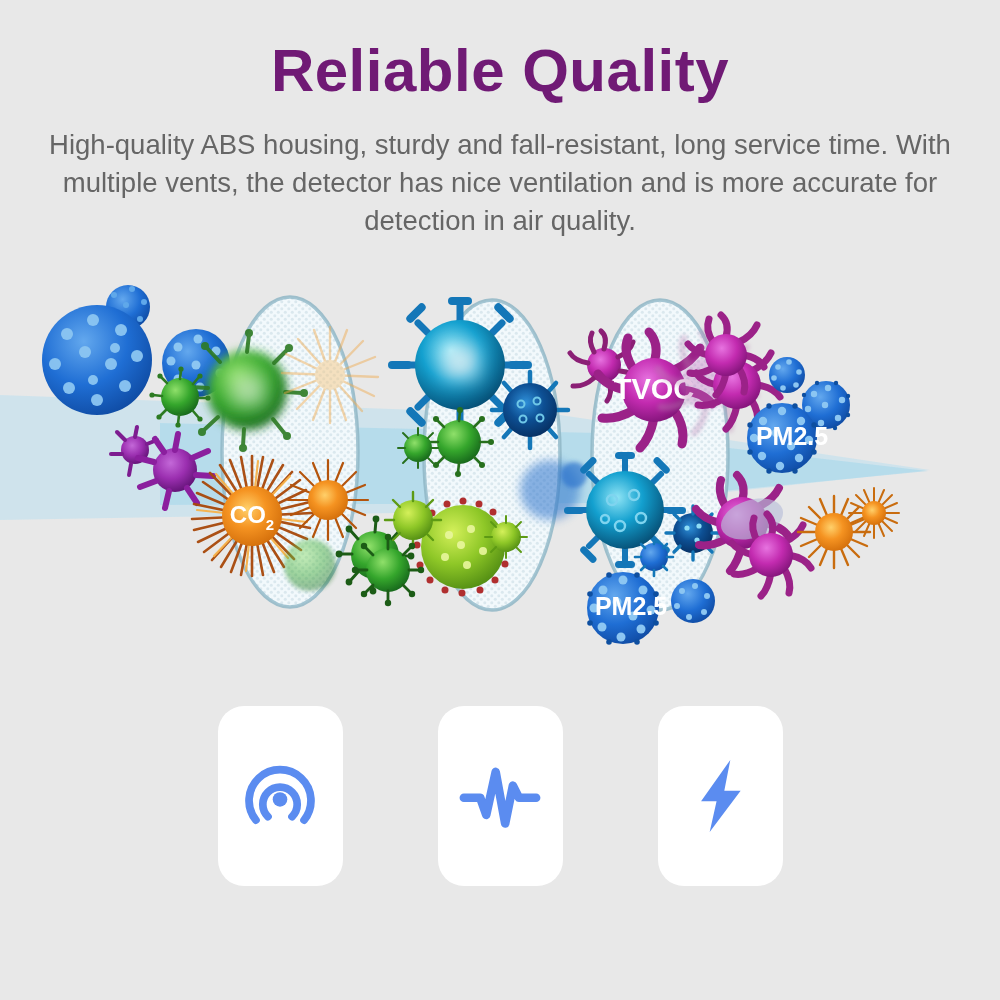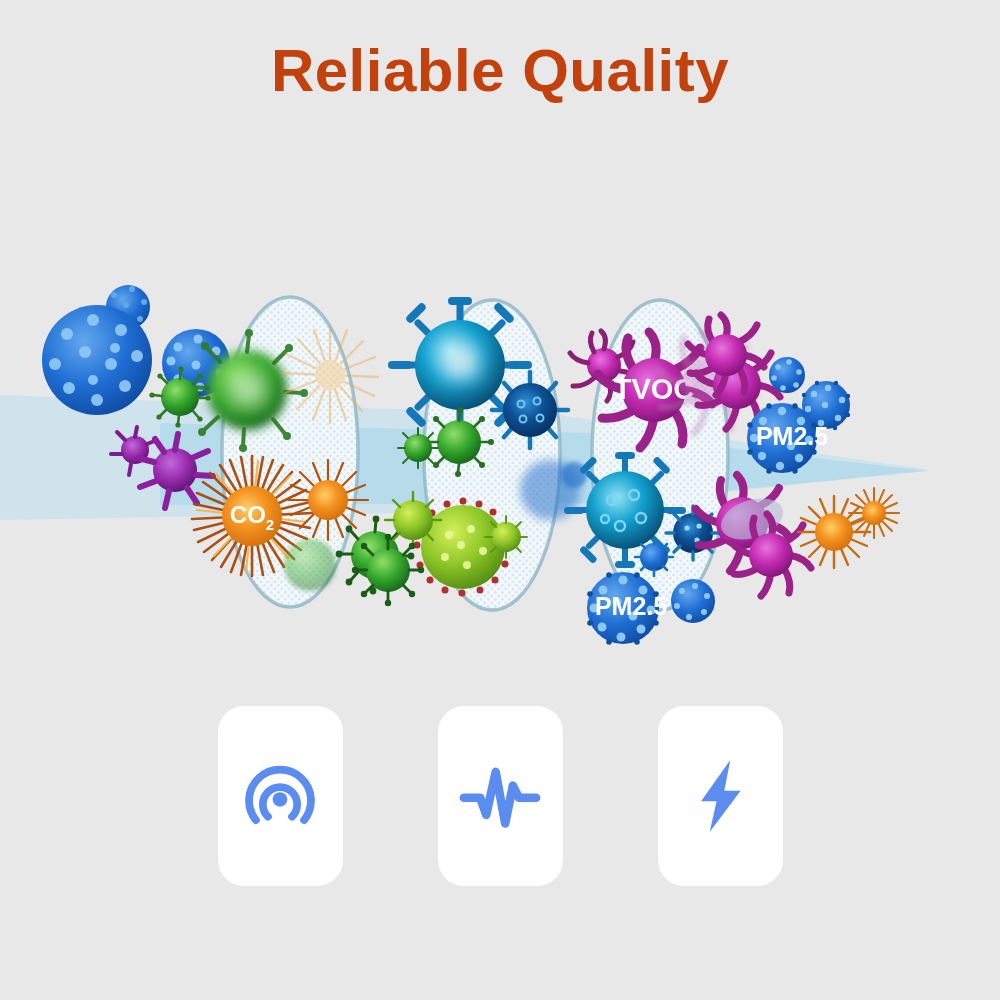--- a/index.html
+++ b/index.html
@@ -19,21 +19,21 @@
   
   .headline {
     position: absolute;
     top: 38px;
     left: 0;
     width: 1000px;
     text-align: center;
     font-size: 60px;
     font-weight: 700;
     letter-spacing: 0.5px;
-    color: #c2410c;
+    color: #701a75;
     line-height: 1.1;
   }
   .subcopy {
     position: absolute;
     top: 126px;
     left: 50%;
     transform: translateX(-50%);
     width: 950px;
     text-align: center;
     font-size: 27.5px;
@@ -73,20 +73,21 @@
     justify-content: center;
   }
   .card svg { width: 86px; height: 86px; display: block; }
 </style>
 </head>
 <body>
 
 <div class="page">
 
   <div class="headline">Reliable Quality</div>
+  <div class="subcopy">High-quality ABS housing, sturdy and fall-resistant, long service time. With multiple vents, the detector has nice ventilation and is more accurate for detection in air quality.</div>
 
   <div class="stage">
     <svg viewBox="0 0 1000 400" xmlns="http://www.w3.org/2000/svg">
       <defs>
 
         <pattern id="meshDots" width="7" height="7" patternUnits="userSpaceOnUse">
           <rect width="7" height="7" fill="#fbfdfe"></rect>
           <circle cx="1.8" cy="1.8" r="1.5" fill="#dfe9ee"></circle>
           <circle cx="5.3" cy="5.3" r="1.5" fill="#dfe9ee"></circle>
         </pattern>

